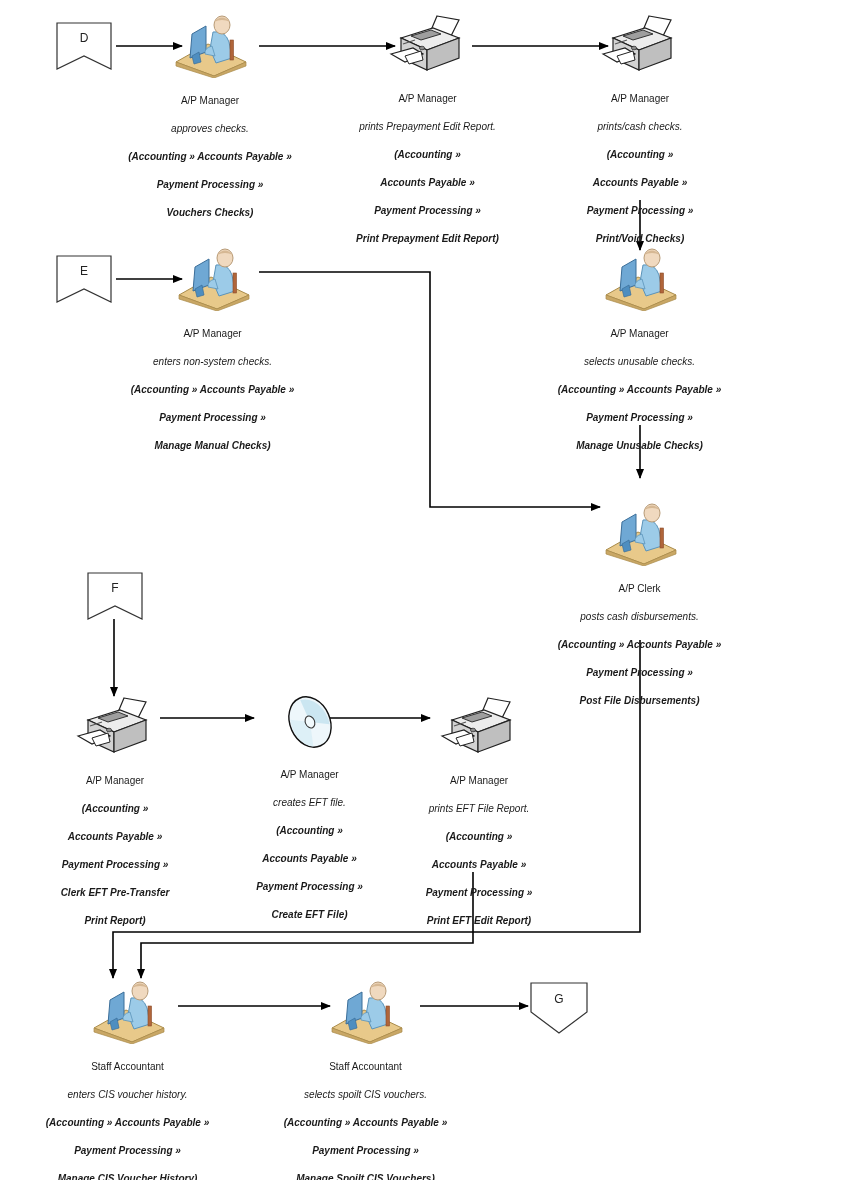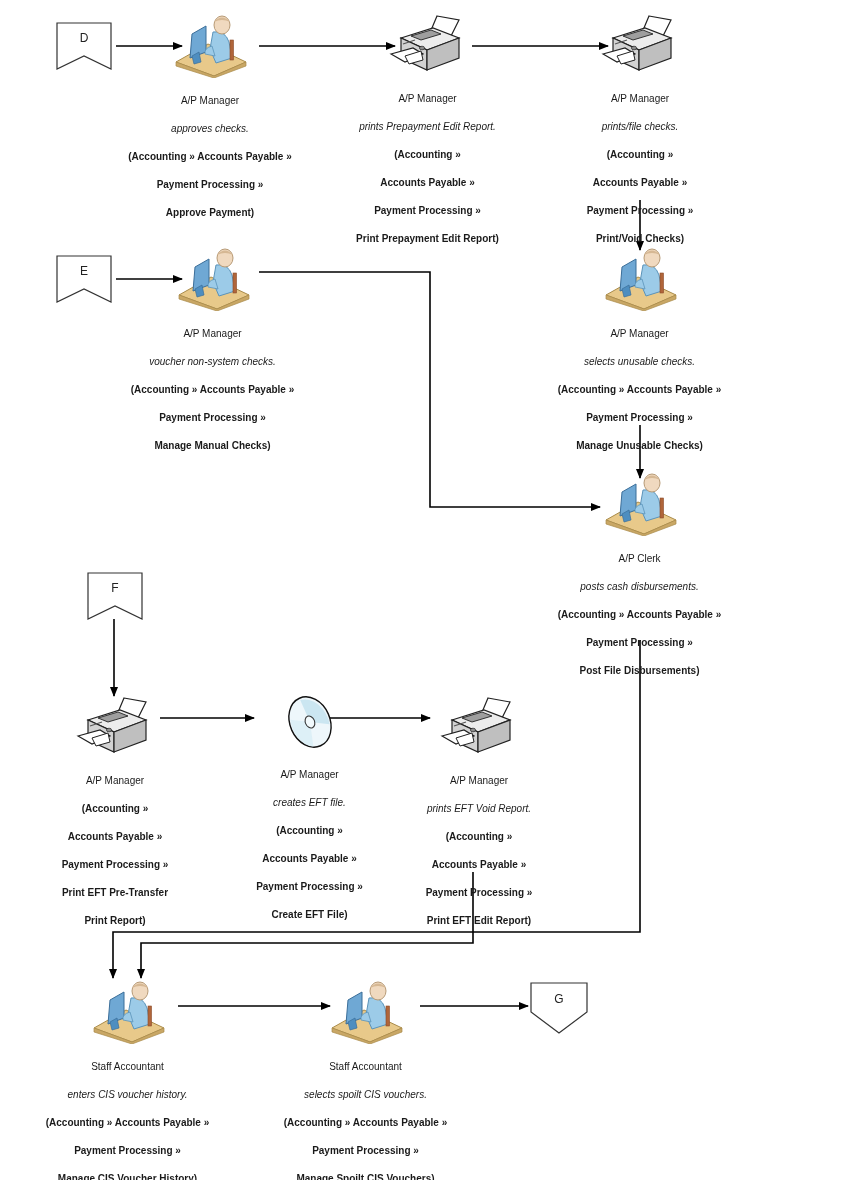--- a/index.html
+++ b/index.html
@@ -13,21 +13,21 @@
 
   
   .node{position:absolute;}
   .icon-wrap{position:relative;margin:0 auto;}
   .caption{
     text-align:center;font-size:10px;line-height:14px;color:#1a1a1a;
     margin-top:2px;white-space:pre-line;
   }
   .caption .role{display:block;}
   .caption .act{display:block;font-style:italic;}
-  .caption .path{display:block;font-weight:bold;}
+  .caption .path{display:block;font-weight:bold;font-style:italic;}
 
   
   .pennant{position:absolute;width:56px;height:48px;}
   .pennant .lbl{
     position:absolute;left:0;top:9px;width:56px;text-align:center;
     font-size:12px;color:#222;
   }
   
   .pentagon{position:absolute;width:58px;height:52px;}
   .pentagon .lbl{
@@ -122,21 +122,21 @@
         <ellipse cx="54" cy="13" rx="8" ry="9" fill="#f0d9bf" stroke="#b79a76" stroke-width="1"></ellipse>
         <path d="M46,10 q8,-9 16,0 q-8,-4 -16,0z" fill="#d6b894"></path>
         <rect x="62" y="28" width="3.5" height="20" fill="#b0653a" stroke="#8a4a28" stroke-width=".6"></rect>
       </svg>
     </div>
     <div class="caption">
       <span class="role">A/P Manager</span>
       <span class="act">approves checks.</span>
       <span class="path">(Accounting » Accounts Payable »</span>
       <span class="path">Payment Processing »</span>
-      <span class="path">Approve Payment)</span>
+      <span class="path">Vouchers Checks)</span>
     </div>
   </div>
 
   <div class="node" style="left:325px;top:14px;width:205px;">
     <div class="icon-wrap ico-printer">
       <svg width="78" height="62" viewBox="0 0 78 62">
         <polygon points="48,2 70,6 60,26 40,21" fill="#fff" stroke="#222" stroke-width="1.2"></polygon>
         <polygon points="12,24 44,14 70,24 38,36" fill="#ececec" stroke="#222" stroke-width="1.2"></polygon>
         <polygon points="12,24 12,44 38,56 38,36" fill="#d2d2d2" stroke="#222" stroke-width="1.2"></polygon>
         <polygon points="38,36 70,24 70,44 38,56" fill="#bfbfbf" stroke="#222" stroke-width="1.2"></polygon>
@@ -166,21 +166,21 @@
         <polygon points="38,36 70,24 70,44 38,56" fill="#bfbfbf" stroke="#222" stroke-width="1.2"></polygon>
         <polygon points="22,22 42,16 52,20 32,26" fill="#9e9e9e" stroke="#222" stroke-width=".9"></polygon>
         <polygon points="2,40 24,34 34,40 16,48" fill="#fff" stroke="#222" stroke-width="1.2"></polygon>
         <polygon points="16,42 32,37 34,46 20,50" fill="#fff" stroke="#222" stroke-width="1"></polygon>
         <ellipse cx="33" cy="34" rx="2.6" ry="1.8" fill="#8d8d8d" stroke="#222" stroke-width=".7"></ellipse>
         <path d="M14,30 l12,-4" stroke="#555" stroke-width="1.1" fill="none"></path>
       </svg>
     </div>
     <div class="caption">
       <span class="role">A/P Manager</span>
-      <span class="act">prints/file checks.</span>
+      <span class="act">prints/cash checks.</span>
       <span class="path">(Accounting »</span>
       <span class="path">Accounts Payable »</span>
       <span class="path">Payment Processing »</span>
       <span class="path">Print/Void Checks)</span>
     </div>
   </div>
 
   <div class="node" style="left:105px;top:245px;width:215px;">
     <div class="icon-wrap ico-person">
       <svg width="84" height="66" viewBox="0 0 84 66">
@@ -190,21 +190,21 @@
         <polygon points="24,44 31,40 33,50 26,52" fill="#4e8ec0" stroke="#3b6e99" stroke-width=".7"></polygon>
         <path d="M45,20 q12,-2 16,10 l3,16 -16,5 -6,-14 z" fill="#9ccbe8" stroke="#5b93b9" stroke-width="1"></path>
         <path d="M44,34 q-8,2 -7,8 l10,2 z" fill="#9ccbe8" stroke="#5b93b9" stroke-width=".8"></path>
         <ellipse cx="54" cy="13" rx="8" ry="9" fill="#f0d9bf" stroke="#b79a76" stroke-width="1"></ellipse>
         <path d="M46,10 q8,-9 16,0 q-8,-4 -16,0z" fill="#d6b894"></path>
         <rect x="62" y="28" width="3.5" height="20" fill="#b0653a" stroke="#8a4a28" stroke-width=".6"></rect>
       </svg>
     </div>
     <div class="caption">
       <span class="role">A/P Manager</span>
-      <span class="act">voucher non-system checks.</span>
+      <span class="act">enters non-system checks.</span>
       <span class="path">(Accounting » Accounts Payable »</span>
       <span class="path">Payment Processing »</span>
       <span class="path">Manage Manual Checks)</span>
     </div>
   </div>
 
   <div class="node" style="left:532px;top:245px;width:215px;">
     <div class="icon-wrap ico-person">
       <svg width="84" height="66" viewBox="0 0 84 66">
         <polygon points="8,50 40,32 78,50 46,64" fill="#e8c98a" stroke="#a98b4a" stroke-width="1"></polygon>
@@ -220,21 +220,21 @@
     </div>
     <div class="caption">
       <span class="role">A/P Manager</span>
       <span class="act">selects unusable checks.</span>
       <span class="path">(Accounting » Accounts Payable »</span>
       <span class="path">Payment Processing »</span>
       <span class="path">Manage Unusable Checks)</span>
     </div>
   </div>
 
-  <div class="node" style="left:532px;top:470px;width:215px;">
+  <div class="node" style="left:532px;top:500px;width:215px;">
     <div class="icon-wrap ico-person">
       <svg width="84" height="66" viewBox="0 0 84 66">
         <polygon points="8,50 40,32 78,50 46,64" fill="#e8c98a" stroke="#a98b4a" stroke-width="1"></polygon>
         <polygon points="8,50 8,54 46,66 78,54 78,50 46,64" fill="#c9a765" stroke="#a98b4a" stroke-width=".7"></polygon>
         <polygon points="22,46 24,22 38,14 38,40" fill="#6fa8d4" stroke="#3b6e99" stroke-width="1"></polygon>
         <polygon points="24,44 31,40 33,50 26,52" fill="#4e8ec0" stroke="#3b6e99" stroke-width=".7"></polygon>
         <path d="M45,20 q12,-2 16,10 l3,16 -16,5 -6,-14 z" fill="#9ccbe8" stroke="#5b93b9" stroke-width="1"></path>
         <path d="M44,34 q-8,2 -7,8 l10,2 z" fill="#9ccbe8" stroke="#5b93b9" stroke-width=".8"></path>
         <ellipse cx="54" cy="13" rx="8" ry="9" fill="#f0d9bf" stroke="#b79a76" stroke-width="1"></ellipse>
         <path d="M46,10 q8,-9 16,0 q-8,-4 -16,0z" fill="#d6b894"></path>
@@ -262,21 +262,21 @@
         <polygon points="16,42 32,37 34,46 20,50" fill="#fff" stroke="#222" stroke-width="1"></polygon>
         <ellipse cx="33" cy="34" rx="2.6" ry="1.8" fill="#8d8d8d" stroke="#222" stroke-width=".7"></ellipse>
         <path d="M14,30 l12,-4" stroke="#555" stroke-width="1.1" fill="none"></path>
       </svg>
     </div>
     <div class="caption">
       <span class="role">A/P Manager</span>
       <span class="path">(Accounting »</span>
       <span class="path">Accounts Payable »</span>
       <span class="path">Payment Processing »</span>
-      <span class="path">Print EFT Pre-Transfer</span>
+      <span class="path">Clerk EFT Pre-Transfer</span>
       <span class="path">Print Report)</span>
     </div>
   </div>
 
   <div class="node" style="left:222px;top:692px;width:175px;">
     <div class="icon-wrap ico-cd">
       <svg width="66" height="60" viewBox="0 0 66 60">
         <ellipse cx="33" cy="30" rx="20" ry="26" transform="rotate(-24 33 30)" fill="#eef7fb" stroke="#111" stroke-width="1.4"></ellipse>
         <path d="M33,6 A20,26 0 0 1 50,40 L33,30 Z" transform="rotate(-24 33 30)" fill="#bfe0ee" opacity=".75"></path>
         <path d="M16,20 A20,26 0 0 0 26,54 L33,30 Z" transform="rotate(-24 33 30)" fill="#d5ecf5" opacity=".7"></path>
@@ -302,21 +302,21 @@
         <polygon points="38,36 70,24 70,44 38,56" fill="#bfbfbf" stroke="#222" stroke-width="1.2"></polygon>
         <polygon points="22,22 42,16 52,20 32,26" fill="#9e9e9e" stroke="#222" stroke-width=".9"></polygon>
         <polygon points="2,40 24,34 34,40 16,48" fill="#fff" stroke="#222" stroke-width="1.2"></polygon>
         <polygon points="16,42 32,37 34,46 20,50" fill="#fff" stroke="#222" stroke-width="1"></polygon>
         <ellipse cx="33" cy="34" rx="2.6" ry="1.8" fill="#8d8d8d" stroke="#222" stroke-width=".7"></ellipse>
         <path d="M14,30 l12,-4" stroke="#555" stroke-width="1.1" fill="none"></path>
       </svg>
     </div>
     <div class="caption">
       <span class="role">A/P Manager</span>
-      <span class="act">prints EFT Void Report.</span>
+      <span class="act">prints EFT File Report.</span>
       <span class="path">(Accounting »</span>
       <span class="path">Accounts Payable »</span>
       <span class="path">Payment Processing »</span>
       <span class="path">Print EFT Edit Report)</span>
     </div>
   </div>
 
   <div class="node" style="left:20px;top:978px;width:215px;">
     <div class="icon-wrap ico-person">
       <svg width="84" height="66" viewBox="0 0 84 66">

